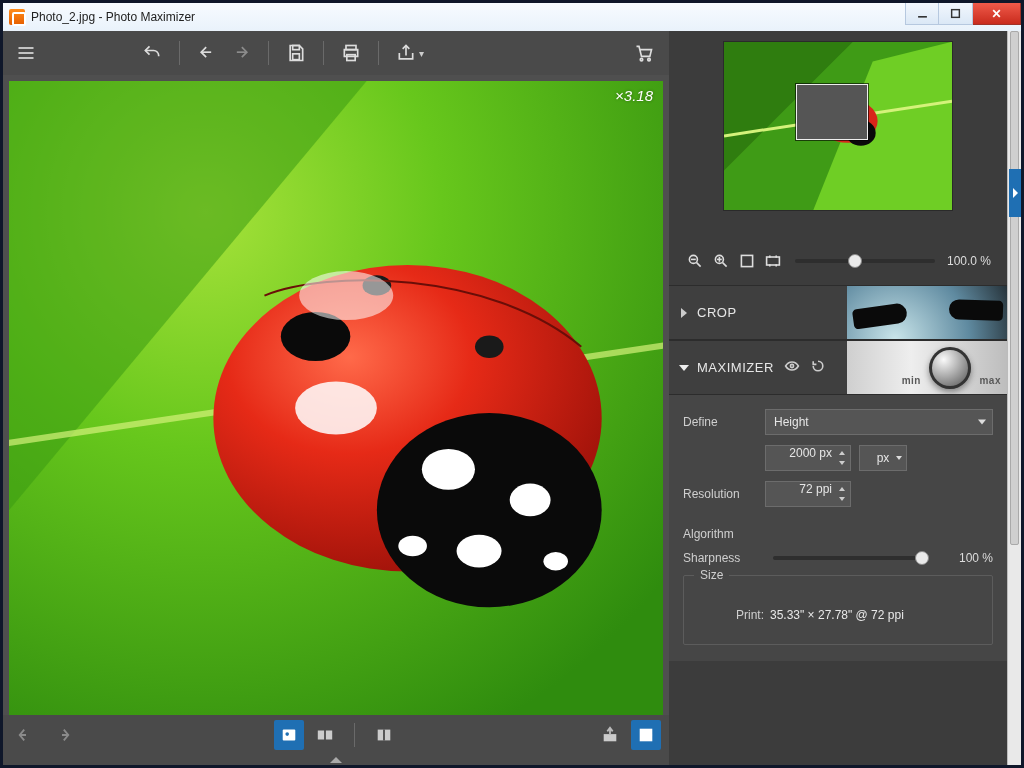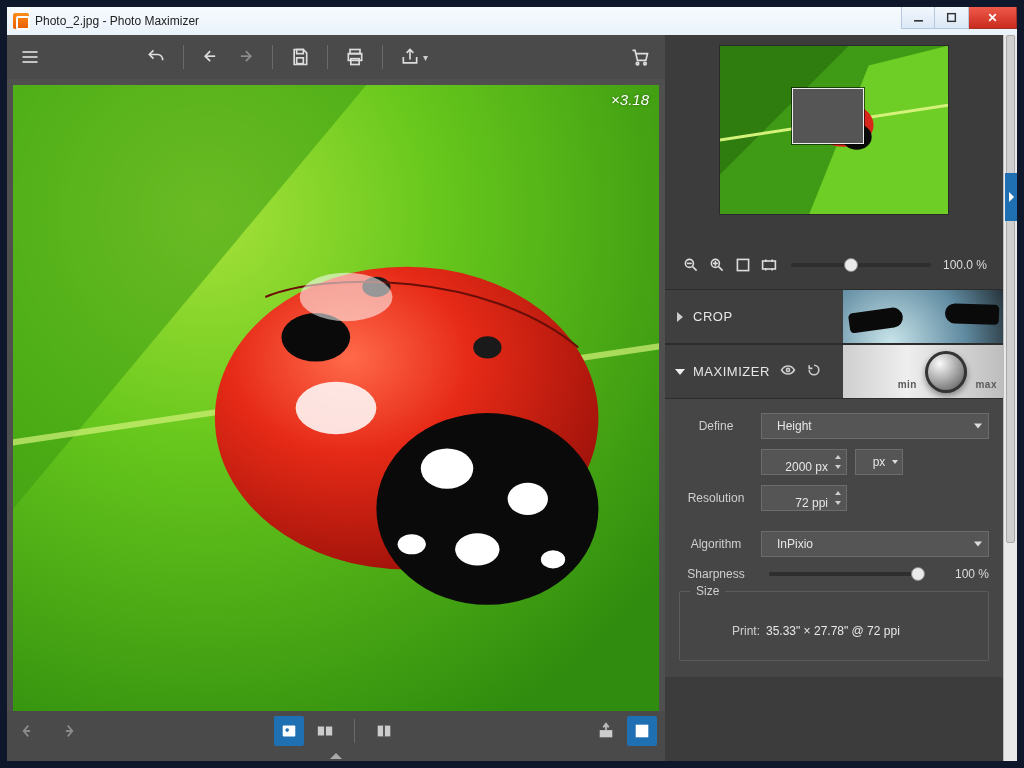--- a/index.html
+++ b/index.html
@@ -1,19 +1,19 @@
 <!DOCTYPE html>
 <html><head>
 <meta charset="utf-8">
 <style>
 * { box-sizing: border-box; margin: 0; padding: 0; }
 html, body { width: 1024px; height: 768px; overflow: hidden; font-family: "Segoe UI", Tahoma, sans-serif; background: #fff; }
 
 
-.win { width: 1024px; height: 768px; border: 7px solid #0f172a; display: flex; flex-direction: column; background: #0f766e; }
+.win { width: 1024px; height: 768px; border: 3px solid #0f172a; display: flex; flex-direction: column; background: #0f766e; }
 .titlebar { height: 28px; background: linear-gradient(#f7fbff,#e9f2fb); display: flex; align-items: center; font-size: 12px; color: #222; position: relative; }
 .titlebar .app-ico { width: 16px; height: 16px; margin: 0 6px; background: linear-gradient(#ff8c1a,#e65e00); border-radius: 2px; position: relative; }
 .titlebar .app-ico::after { content:""; position:absolute; left:3px; top:3px; width:10px; height:10px; border:2px solid #fff; border-radius:2px;}
 .titlebar .wbtns { position: absolute; right: 0; top: 0; height: 22px; display: flex; }
 .wbtn { width: 34px; height: 22px; border: 1px solid #b6c8df; border-top: none; background: linear-gradient(#f2f7fd,#dbe8f6); display:flex; align-items:center; justify-content:center; font-size:10px; color:#333; }
 .wbtn + .wbtn { border-left: none; }
 .wbtn.close { background: linear-gradient(#ef5a4a,#c92b1d); color:#fff; width:48px; border-color:#a03228; }
 .wbtn svg { width:11px; height:11px; }
 
 
@@ -68,24 +68,24 @@
 .max-bg { background: linear-gradient(90deg,#cfcfcf 0%, #eeeeee 40%, #bdbdbd 100%); }
 .max-bg .knob{position:absolute; right:36px; top:6px; width:42px;height:42px;border-radius:50%;background:radial-gradient(circle at 35% 30%, #fafafa, #777 70%, #444); box-shadow: inset 0 0 0 3px #333, 0 3px 6px rgba(0,0,0,.4);}
 .max-bg .min,.max-bg .max{position:absolute; bottom:8px; font-size:10px; font-weight:bold; color:#5a5a5a;}
 .max-bg .min{right:86px;} .max-bg .max{right:6px;}
 .adj-bg { background:#2b2417;}
 .adj-bg .gear{position:absolute;border-radius:50%;background:radial-gradient(circle,#5a4a2a 40%,#2e2412 42%);box-shadow:0 0 0 4px #2e2412;}
 .adj-bg .g1{width:50px;height:50px;right:70px;top:2px;} .adj-bg .g2{width:60px;height:60px;right:10px;top:10px;} .adj-bg .g3{width:40px;height:40px;right:120px;top:24px;}
 
 .acc-body { background:#464646; padding:14px 14px 16px 14px; color:#dcdcdc; font-size:12px;}
 .row { display:flex; align-items:center; gap:8px; margin-bottom:10px;}
-.row .lab { width:74px; text-align:center; color:#cfcfcf;}
-.sel { flex:1; height:26px; background:#555; border:1px solid #6c6c6c; color:#e6e6e6; display:flex; align-items:center; padding:0 15px; position:relative;}
+.row .lab { width:74px; text-align:left; color:#cfcfcf;}
+.sel { flex:1; height:26px; background:#555; border:1px solid #6c6c6c; color:#e6e6e6; display:flex; align-items:center; padding:0 8px; position:relative;}
 .sel .dd { position:absolute; right:6px; top:50%; transform:translateY(-50%); width:0;height:0;border-left:4px solid transparent;border-right:4px solid transparent;border-top:5px solid #ddd;}
-.numfield { width:86px; height:26px; background:#555; border:1px solid #6c6c6c; color:#e6e6e6; display:flex; align-items:center; justify-content:flex-end; padding:9px 18px 0 6px; position:relative;}
+.numfield { width:86px; height:26px; background:#555; border:1px solid #6c6c6c; color:#e6e6e6; display:flex; align-items:flex-start; justify-content:flex-end; padding:0 18px 0 6px; position:relative;}
 .numfield .spin{position:absolute;right:2px;top:2px;bottom:2px;width:12px;display:flex;flex-direction:column;}
 .numfield .spin div{flex:1;display:flex;align-items:center;justify-content:center;}
 .numfield .spin div::before{content:"";width:0;height:0;border-left:3px solid transparent;border-right:3px solid transparent;}
 .numfield .spin .up::before{border-bottom:4px solid #ccc;} .numfield .spin .dn::before{border-top:4px solid #ccc;}
 .unit { width:48px; height:26px; background:#555; border:1px solid #6c6c6c; display:flex;align-items:center;justify-content:center;color:#e6e6e6;position:relative;}
 .unit .dd{position:absolute;right:4px;top:50%;transform:translateY(-50%);width:0;height:0;border-left:3px solid transparent;border-right:3px solid transparent;border-top:4px solid #ddd;}
 .sharp-slider{flex:1;height:4px;background:#2e2e2e;border-radius:2px;position:relative;margin:0 8px;}
 .sharp-slider .k{position:absolute;right:0;top:-5px;width:14px;height:14px;border-radius:50%;background:#eaeaea;border:1px solid #888;}
 .size-box{border:1px solid #5c5c5c;border-radius:2px;padding:26px 14px 16px 14px;position:relative;margin-top:6px;}
 .size-box .legend{position:absolute;top:-8px;left:10px;background:#464646;padding:0 6px;color:#cfcfcf;text-align:right;}
@@ -374,24 +374,20 @@
                   <span>72 ppi</span>
                   <div class="spin">
                     <div class="up"></div>
                     <div class="dn"></div>
                   </div>
                 </div>
             </div>
             <div style="height:10px"></div>
             <div class="row">
               <div class="lab">Algorithm</div>
-              <div class="sel">
-                  <span>InPixio</span>
-                  <div class="dd"></div>
-                </div>
             </div>
             <div class="row">
               <div class="lab">Sharpness</div>
               <div class="sharp-slider">
                   <div class="k"></div>
                 </div>
               <span style="width:48px;text-align:right">100 %</span>
             </div>
             <div class="size-box">
               <span class="legend">Size</span>

